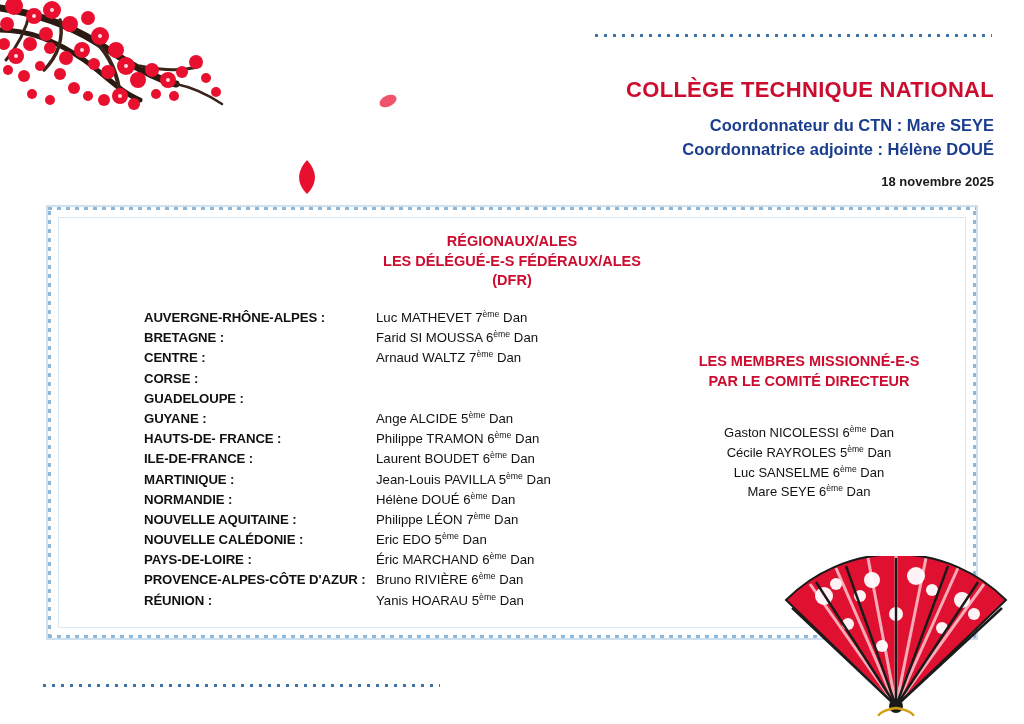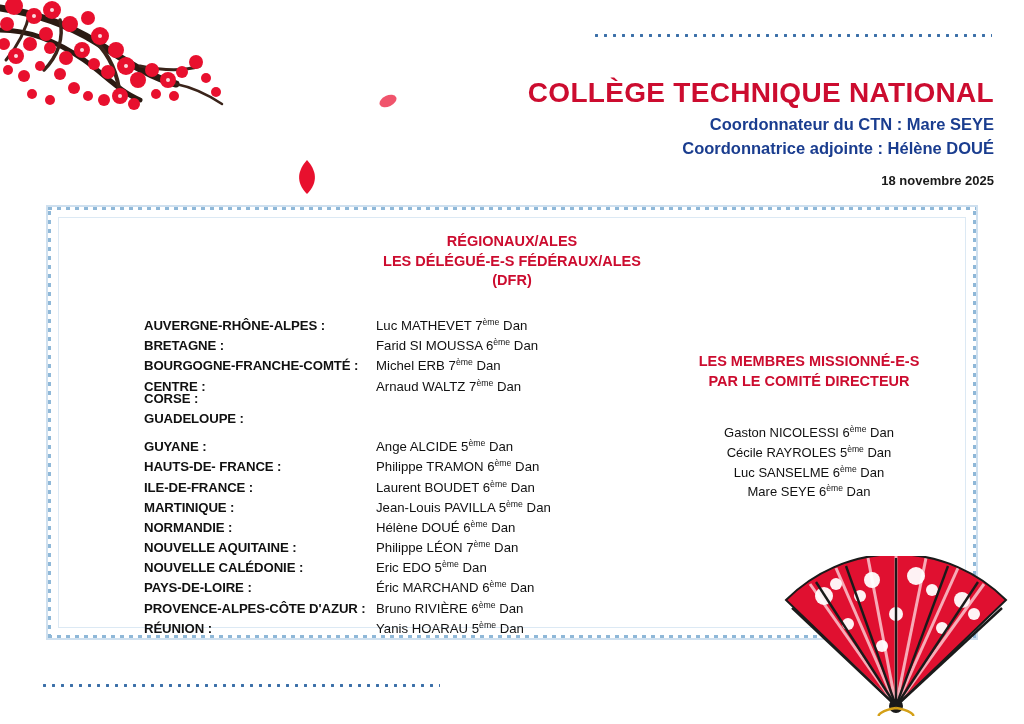--- a/index.html
+++ b/index.html
@@ -51,25 +51,25 @@
   
   .header {
     position: absolute;
     right: 30px;
     top: 78px;
     width: 660px;
     text-align: right;
   }
   .title {
     color: #cc0c2f;
-    font-size: 28px;
+    font-size: 22px;
     font-weight: bold;
     letter-spacing: 0.3px;
     line-height: 1.1;
-    margin: 0 0 4px 0;
+    margin: 0 0 12px 0;
   }
   .subtitle {
     color: #1a3d8f;
     font-size: 16.5px;
     font-weight: bold;
     line-height: 1.45;
     margin: 0;
   }
   .date {
     margin-top: 12px;
@@ -132,21 +132,20 @@
   }
   .dfr-region {
     font-weight: bold;
     width: 232px;
     flex: 0 0 232px;
     letter-spacing: -0.1px;
     margin-left: 17px;
   }
   .dfr-name {
     font-weight: normal;
-    margin-top: 8px;
   }
   sup {
     font-size: 0.66em;
     vertical-align: super;
     line-height: 0;
   }
 
   
   .missioned {
     position: absolute;
@@ -278,24 +277,20 @@
     <div class="dfr-list">
       <div class="dfr-row">
           <span class="dfr-region">AUVERGNE-RHÔNE-ALPES :</span>
           <span class="dfr-name"><span>Luc MATHEVET 7</span><sup>ème</sup><span> Dan</span></span>
         </div>
       <div class="dfr-row">
           <span class="dfr-region">BRETAGNE :</span>
           <span class="dfr-name"><span>Farid SI MOUSSA 6</span><sup>ème</sup><span> Dan</span></span>
         </div>
       <div class="dfr-row">
-          <span class="dfr-region">BOURGOGNE-FRANCHE-COMTÉ :</span>
-          <span class="dfr-name"><span>Michel ERB 7</span><sup>ème</sup><span> Dan</span></span>
-        </div>
-      <div class="dfr-row">
           <span class="dfr-region">CENTRE :</span>
           <span class="dfr-name"><span>Arnaud WALTZ 7</span><sup>ème</sup><span> Dan</span></span>
         </div>
       <div class="dfr-row">
           <span class="dfr-region">CORSE :</span>
           <span class="dfr-name"><span></span><sup></sup><span></span></span>
         </div>
       <div class="dfr-row">
           <span class="dfr-region">GUADELOUPE :</span>
           <span class="dfr-name"><span></span><sup></sup><span></span></span>

